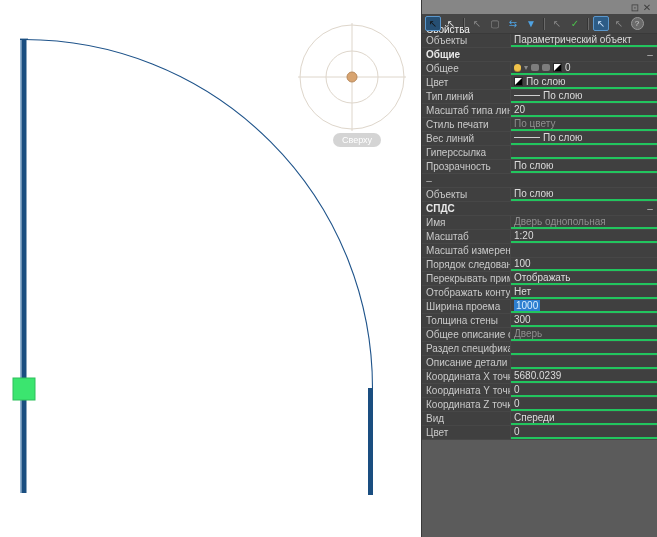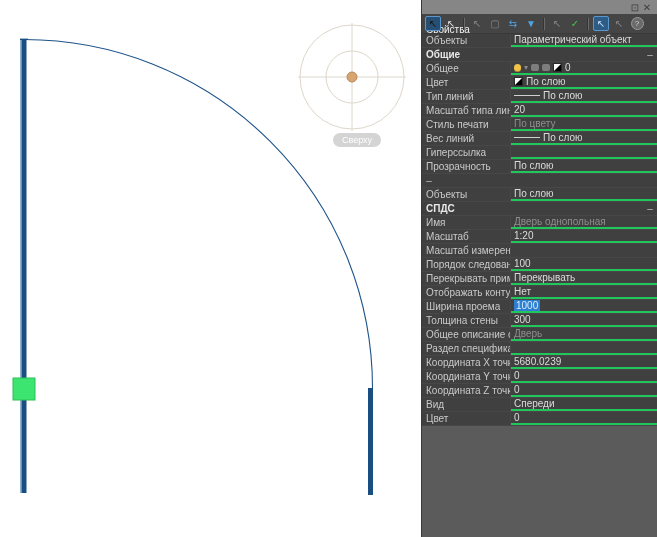--- a/index.html
+++ b/index.html
@@ -230,21 +230,21 @@
   <div class="row prop">
     <div class="cell label">Порядок следования</div>
     <div class="cell value">
       <span class="vtext">100</span>
     </div>
   </div>
 
   <div class="row prop">
     <div class="cell label">Перекрывать примит...</div>
     <div class="cell value">
-      <span class="vtext">Перекрывать</span>
+      <span class="vtext">Отображать</span>
     </div>
   </div>
 
   <div class="row prop">
     <div class="cell label">Отображать контуры ...</div>
     <div class="cell value">
       <span class="vtext">Нет</span>
     </div>
   </div>
 
@@ -269,20 +269,26 @@
     </div>
   </div>
 
   <div class="row prop">
     <div class="cell label">Раздел спецификации</div>
     <div class="cell value">
       <span class="vtext"></span>
     </div>
   </div>
 
+  <div class="row prop">
+    <div class="cell label">Описание детали</div>
+    <div class="cell value">
+      <span class="vtext"></span>
+    </div>
+  </div>
 
   <div class="row prop">
     <div class="cell label">Координата X точки в...</div>
     <div class="cell value">
       <span class="vtext">5680.0239</span>
     </div>
   </div>
 
   <div class="row prop">
     <div class="cell label">Координата Y точки в...</div>

